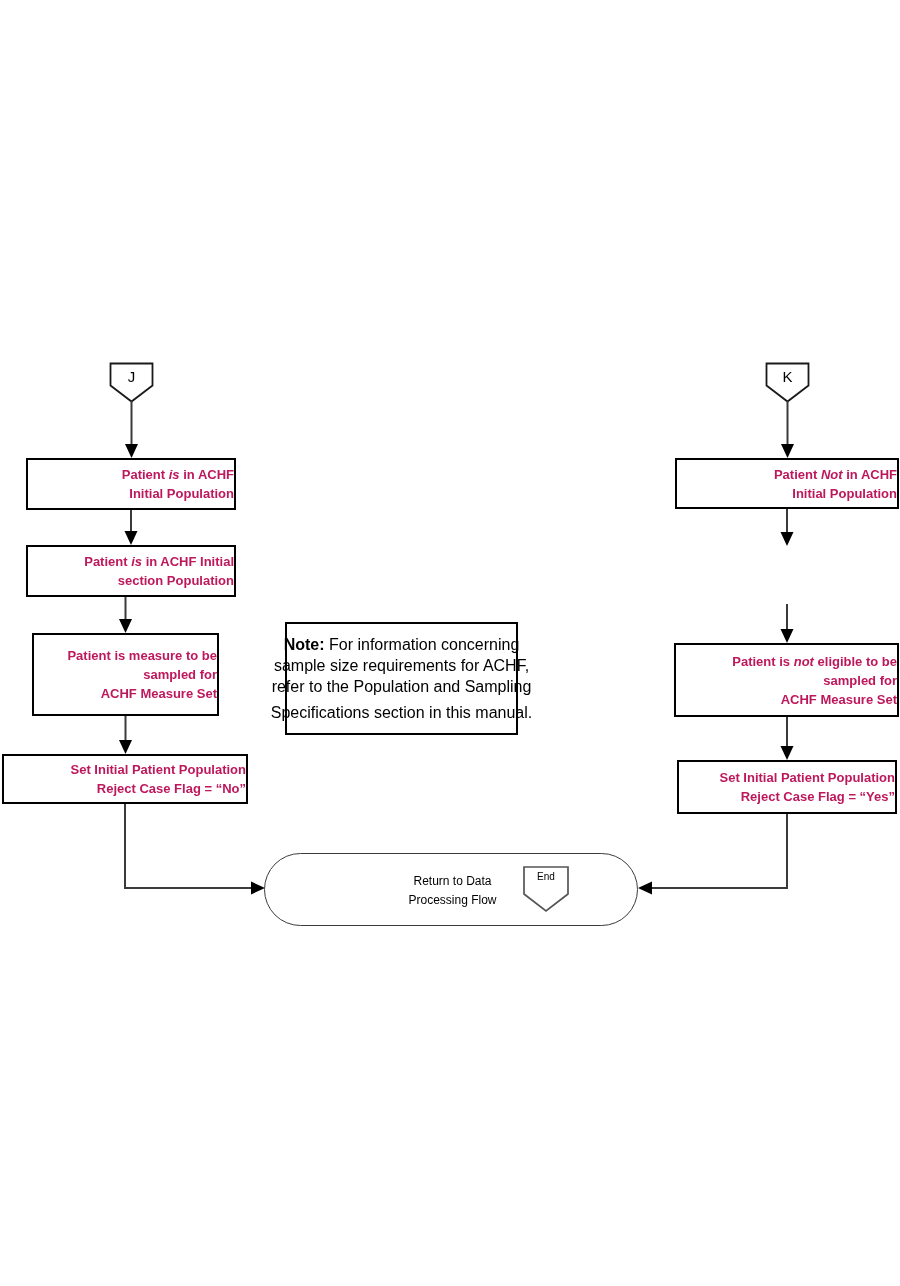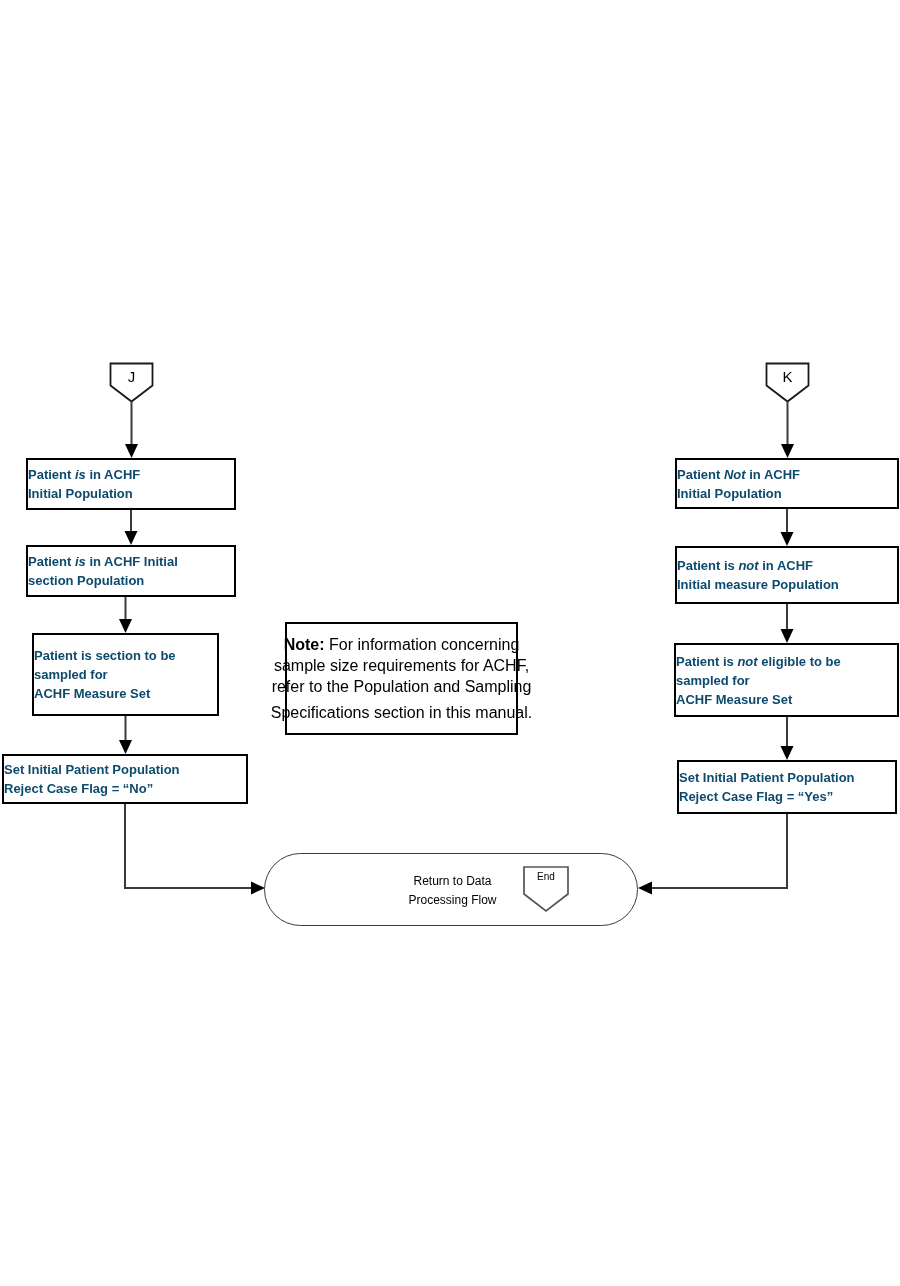--- a/index.html
+++ b/index.html
@@ -17,26 +17,26 @@
     left: 0; top: 0;
   }
   .flow-box {
     position: absolute;
     box-sizing: border-box;
     background: #ffffff;
     border: 2px solid #000000;
     display: flex;
     flex-direction: column;
     justify-content: center;
-    align-items: flex-start;
+    align-items: flex-end;
     text-align: center;
     font-weight: bold;
     font-size: 13px;
     line-height: 19px;
-    color: #0c4a6e;
+    color: #be185d;
   }
   .em { font-style: italic; }
   .note-box {
     position: absolute;
     box-sizing: border-box;
     background: #ffffff;
     border: 2px solid #000000;
     display: flex;
     flex-direction: column;
     justify-content: center;
@@ -120,21 +120,21 @@
     <div><span>Patient </span><span class="em">is</span><span> in ACHF</span></div>
     <div>Initial Population</div>
   </div>
 
   <div class="flow-box" style="left:26px; top:545px; width:210px; height:52px;">
     <div><span>Patient </span><span class="em">is</span><span> in ACHF Initial</span></div>
     <div>section Population</div>
   </div>
 
   <div class="flow-box" style="left:32px; top:633px; width:187px; height:83px;">
-    <div>Patient is section to be</div>
+    <div>Patient is measure to be</div>
     <div>sampled for</div>
     <div>ACHF Measure Set</div>
   </div>
 
   <div class="flow-box" style="left:2px; top:754px; width:246px; height:50px;">
     <div>Set Initial Patient Population</div>
     <div>Reject Case Flag = “No”</div>
   </div>
 
   <div class="note-box" style="left:285px; top:622px; width:233px; height:113px;">
@@ -142,24 +142,20 @@
     <div class="note-line">sample size requirements for ACHF,</div>
     <div class="note-line">refer to the Population and Sampling</div>
     <div class="note-line note-line-last">Specifications section in this manual.</div>
   </div>
 
   <div class="flow-box" style="left:675px; top:458px; width:224px; height:51px;">
     <div><span>Patient </span><span class="em">Not</span><span> in ACHF</span></div>
     <div>Initial Population</div>
   </div>
 
-  <div class="flow-box" style="left:675px; top:546px; width:224px; height:58px;">
-    <div><span>Patient is </span><span class="em">not</span><span> in ACHF</span></div>
-    <div>Initial measure Population</div>
-  </div>
 
   <div class="flow-box" style="left:674px; top:643px; width:225px; height:74px;">
     <div><span>Patient is </span><span class="em">not</span><span> eligible to be</span></div>
     <div>sampled for</div>
     <div>ACHF Measure Set</div>
   </div>
 
   <div class="flow-box" style="left:677px; top:760px; width:220px; height:54px;">
     <div>Set Initial Patient Population</div>
     <div>Reject Case Flag = “Yes”</div>

